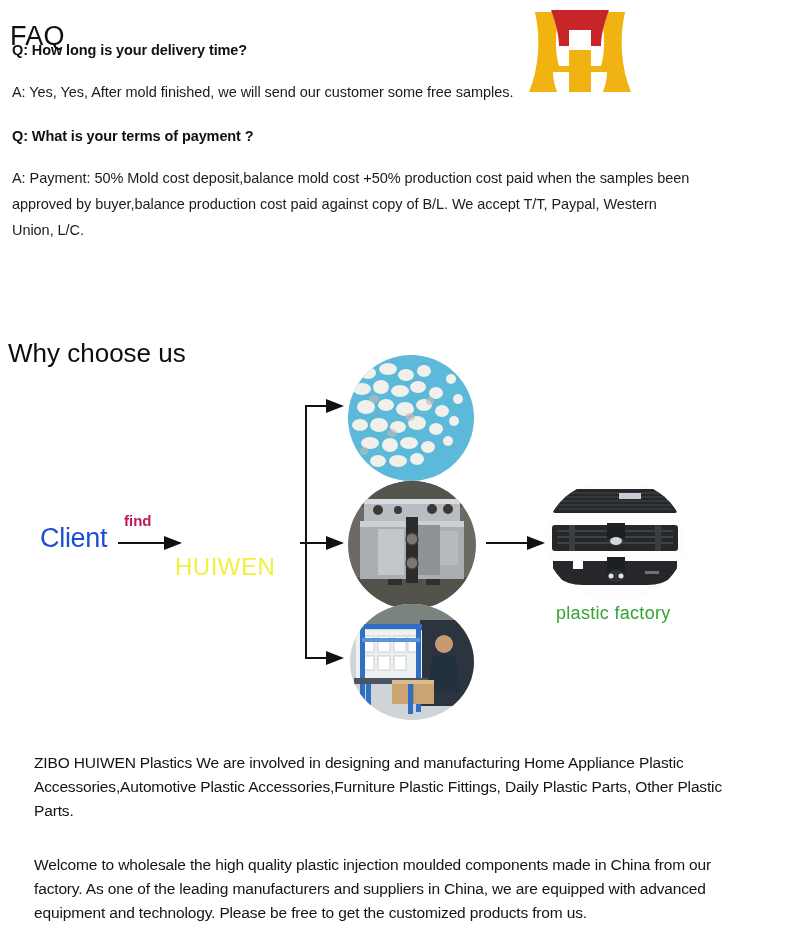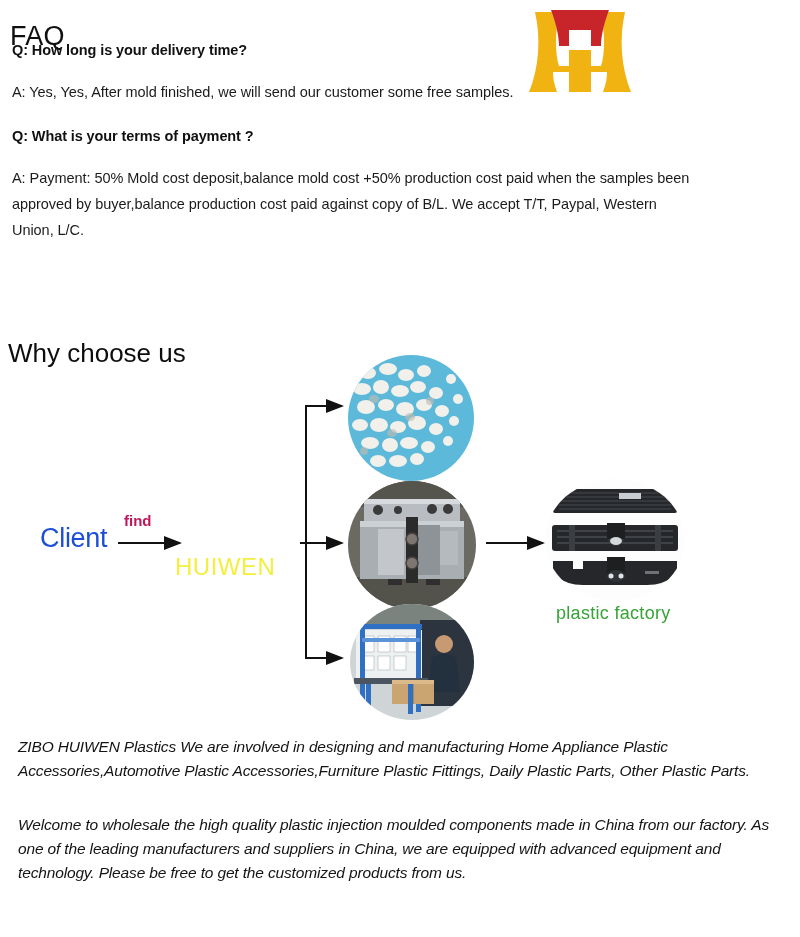--- a/index.html
+++ b/index.html
@@ -130,23 +130,22 @@
   
   #company-paragraphs {
     position: absolute;
     left: 18px; top: 735px;
     width: 760px;
   }
   .body-copy {
     font-size: 15.5px;
     line-height: 24px;
     color: #141414;
-    margin: 0;
+    margin: 16px;
     letter-spacing: -0.15px;
-    font-style: italic;
   }
   #paragraph-welcome { margin-top: 30px; }
 </style>
 </head>
 <body>
 
 <section id="faq-section">
 
   <h1 id="faq-title">FAQ</h1>
 

